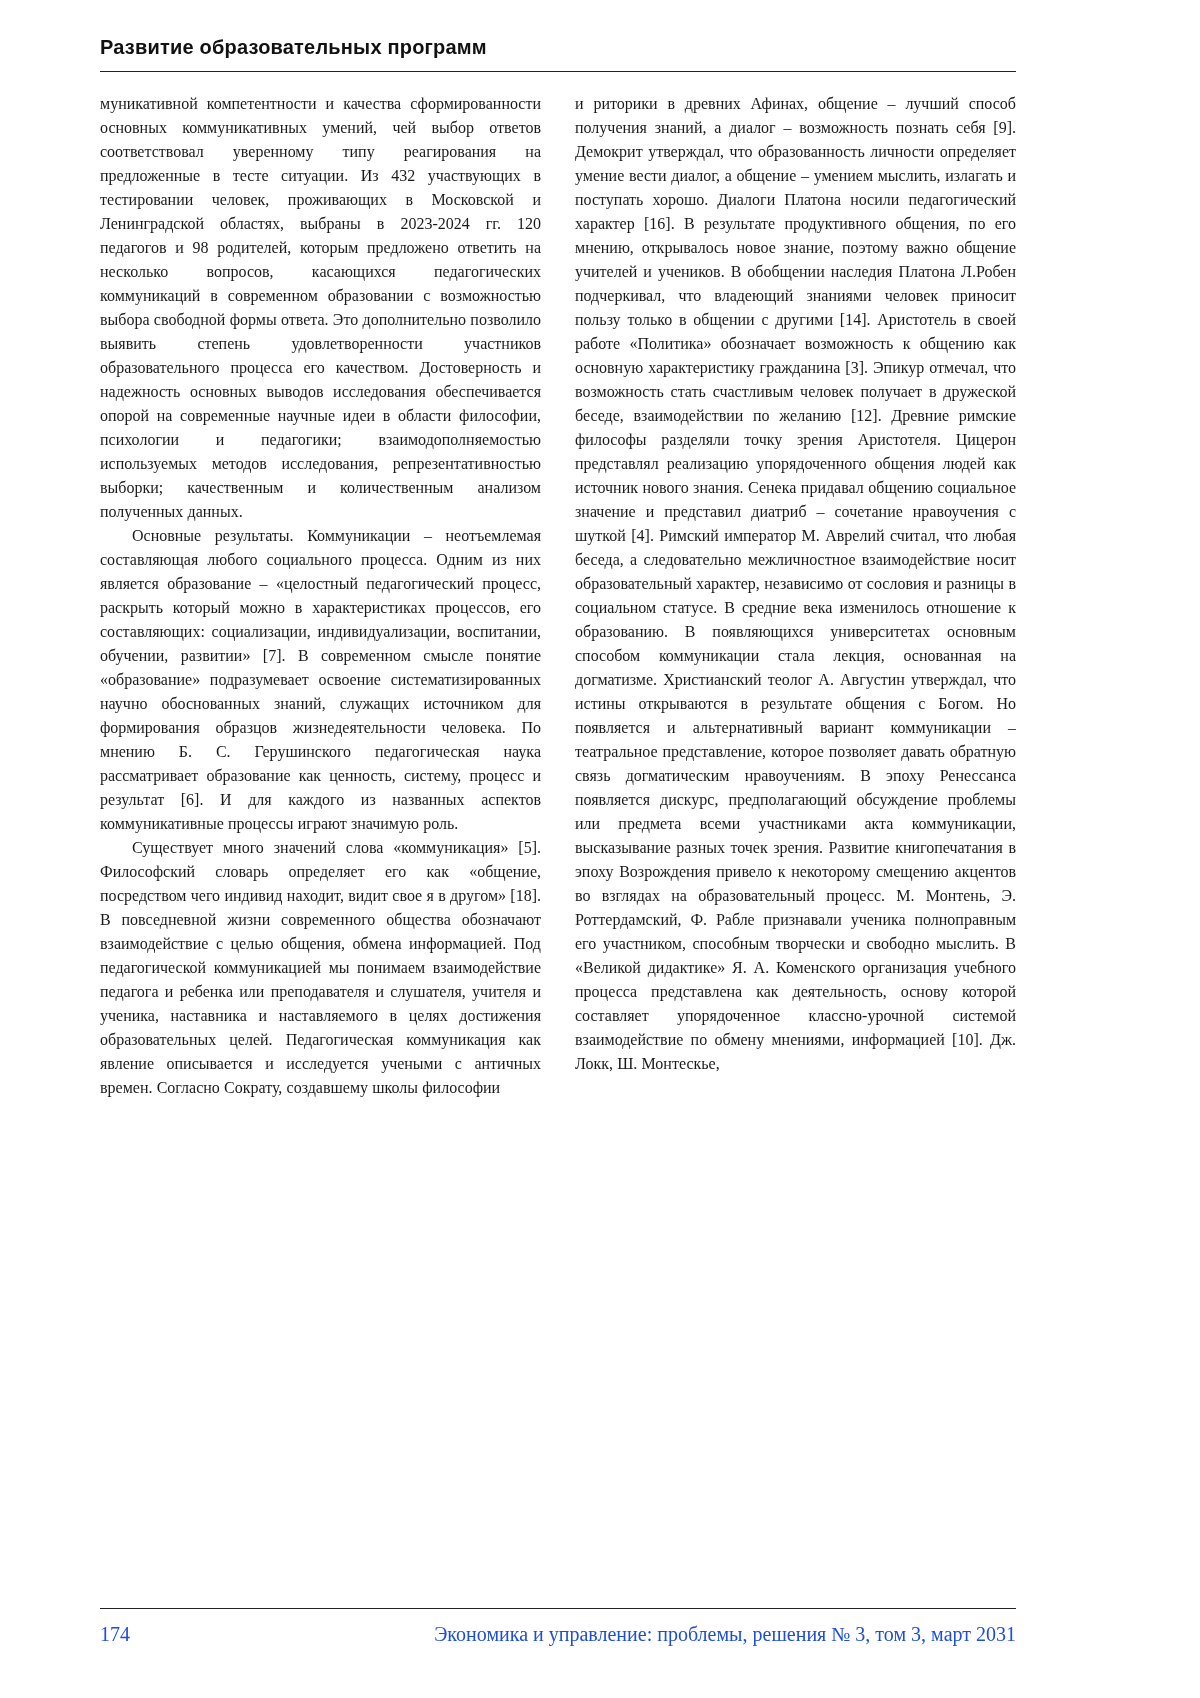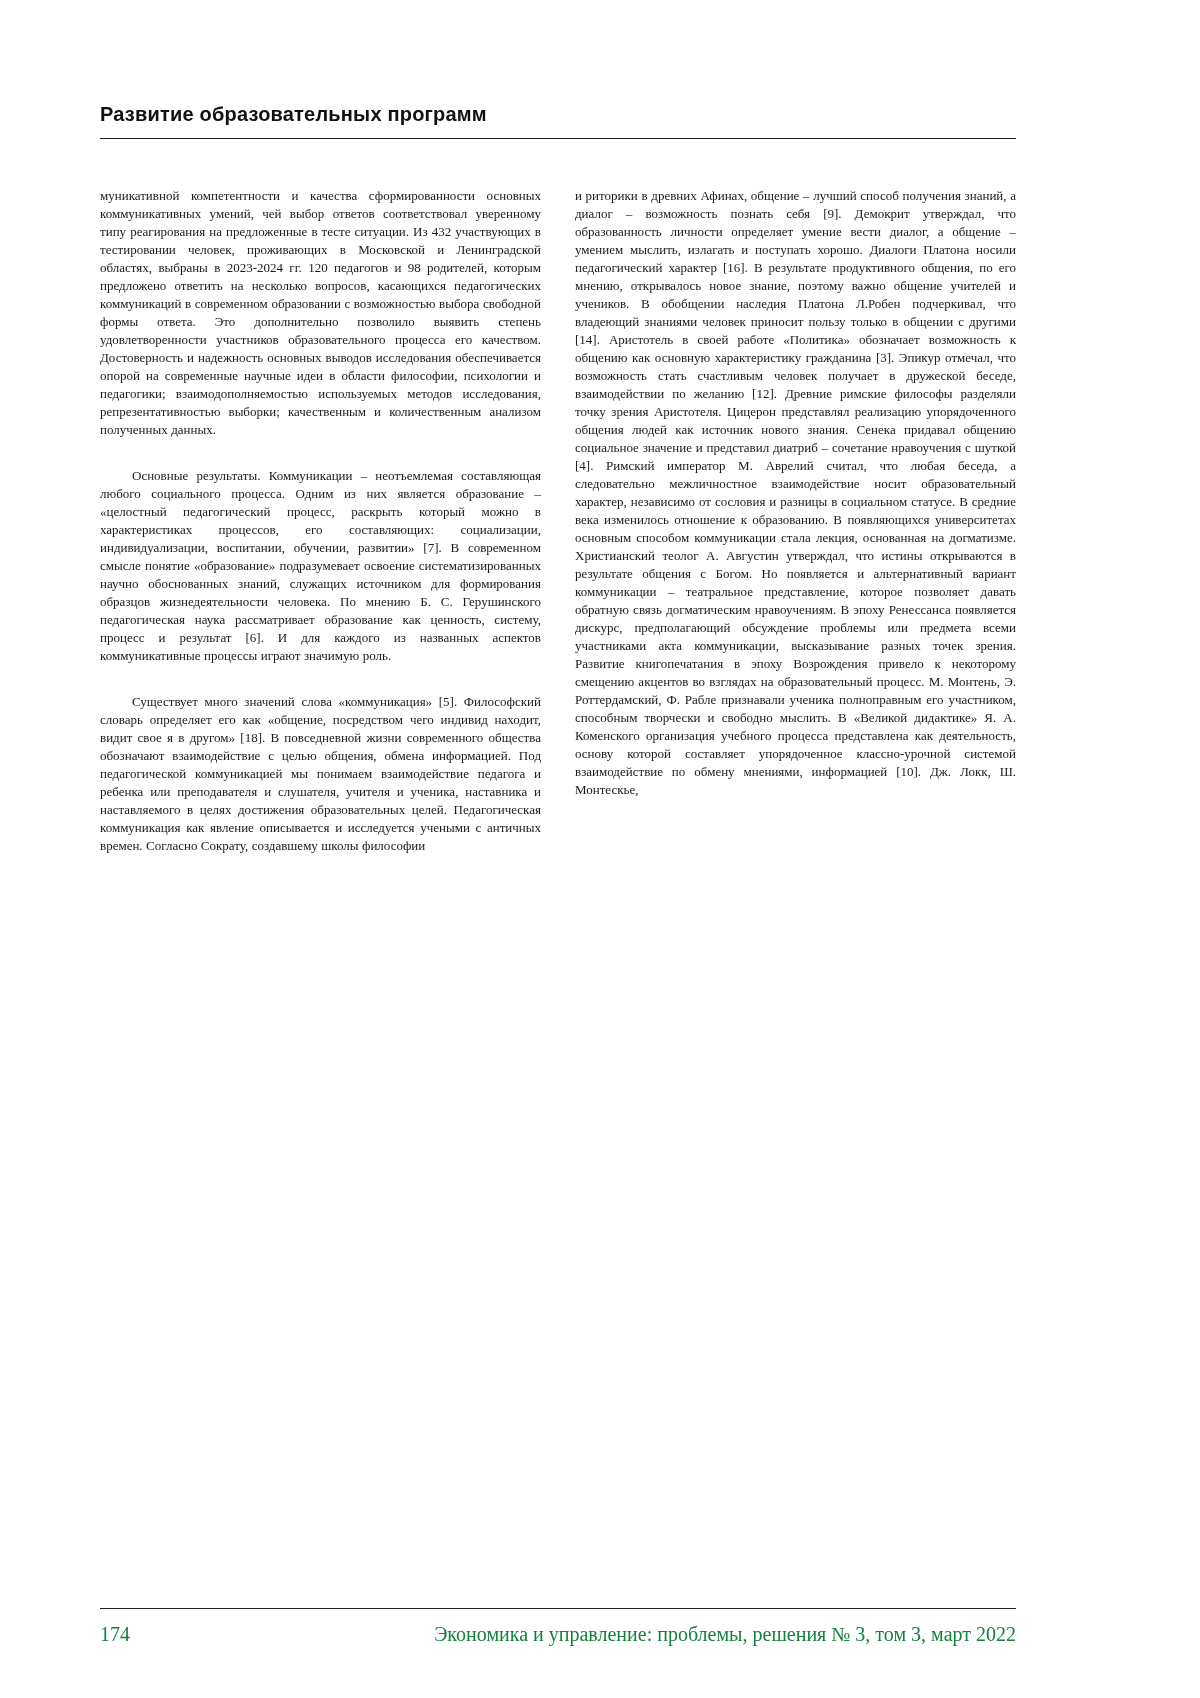--- a/index.html
+++ b/index.html
@@ -10,21 +10,21 @@
     background: #ffffff;
     font-family: "Liberation Serif", "DejaVu Serif", serif;
     color: #1a1a1a;
     overflow: hidden;
   }
 
   .page {
     position: relative;
     width: 1200px;
     height: 1698px;
-    padding: 102px 0 0 100px;
+    padding: 35px 0 0 100px;
   }
 
   .content {
     width: 916px;
   }
 
   
   .running-title {
     font-family: "Liberation Sans", "DejaVu Sans", sans-serif;
     font-weight: bold;
@@ -48,27 +48,26 @@
     height: 1448px;
     overflow: hidden;
   }
 
   .column {
     flex: 1 1 0;
     min-width: 0;
   }
 
   .body-para {
-    font-size: 13px;
-    line-height: 18px;
+    font-size: 16px;
+    line-height: 24px;
     text-align: justify;
     hyphens: auto;
     -webkit-hyphens: auto;
     word-spacing: 0.2px;
-    margin-top: 28px;
   }
 
   .body-para.indent {
     text-indent: 32px;
   }
 
   .body-para strong {
     font-weight: normal;
   }
 
@@ -84,21 +83,21 @@
     border: none;
     border-top: 1.6px solid #222;
     margin-bottom: 14px;
   }
 
   .footer-row {
     display: flex;
     justify-content: space-between;
     align-items: baseline;
     font-size: 20px;
-    color: #15803d;
+    color: #1d4ed8;
   }
 
   .page-number {
     font-family: "Liberation Serif", "DejaVu Serif", serif;
   }
 
   .journal-line {
     font-family: "Liberation Serif", "DejaVu Serif", serif;
     text-align: right;
   }
@@ -121,17 +120,17 @@
       </div>
     <div class="column" id="right-column">
         <p class="body-para">и риторики в древних Афинах, общение – лучший способ получения знаний, а диалог – возможность познать себя [9]. Демокрит утверждал, что образованность личности определяет умение вести диалог, а общение – умением мыслить, излагать и поступать хорошо. Диалоги Платона носили педагогический характер [16]. В результате продуктивного общения, по его мнению, открывалось новое знание, поэтому важно общение учителей и учеников. В обобщении наследия Платона Л.Робен подчеркивал, что владеющий знаниями человек приносит пользу только в общении с другими [14]. Аристотель в своей работе «Политика» обозначает возможность к общению как основную характеристику гражданина [3]. Эпикур отмечал, что возможность стать счастливым человек получает в дружеской беседе, взаимодействии по желанию [12]. Древние римские философы разделяли точку зрения Аристотеля. Цицерон представлял реализацию упорядоченного общения людей как источник нового знания. Сенека придавал общению социальное значение и представил диатриб – сочетание нравоучения с шуткой [4]. Римский император М. Аврелий считал, что любая беседа, а следовательно межличностное взаимодействие носит образовательный характер, независимо от сословия и разницы в социальном статусе. В средние века изменилось отношение к образованию. В появляющихся университетах основным способом коммуникации стала лекция, основанная на догматизме. Христианский теолог А. Августин утверждал, что истины открываются в результате общения с Богом. Но появляется и альтернативный вариант коммуникации – театральное представление, которое позволяет давать обратную связь догматическим нравоучениям. В эпоху Ренессанса появляется дискурс, предполагающий обсуждение проблемы или предмета всеми участниками акта коммуникации, высказывание разных точек зрения. Развитие книгопечатания в эпоху Возрождения привело к некоторому смещению акцентов во взглядах на образовательный процесс. М. Монтень, Э. Роттердамский, Ф. Рабле признавали ученика полноправным его участником, способным творчески и свободно мыслить. В «Великой дидактике» Я. А. Коменского организация учебного процесса представлена как деятельность, основу которой составляет упорядоченное классно-урочной системой взаимодействие по обмену мнениями, информацией [10]. Дж. Локк, Ш. Монтескье,</p>
       </div>
   </div>
 
   <div class="footer">
     <hr class="footer-rule">
     <div class="footer-row">
       <span class="page-number">174</span>
-      <span class="journal-line">Экономика и управление: проблемы, решения № 3, том 3, март 2022</span>
+      <span class="journal-line">Экономика и управление: проблемы, решения № 3, том 3, март 2031</span>
     </div>
   </div>
 
 </div>
 
 </body></html>

